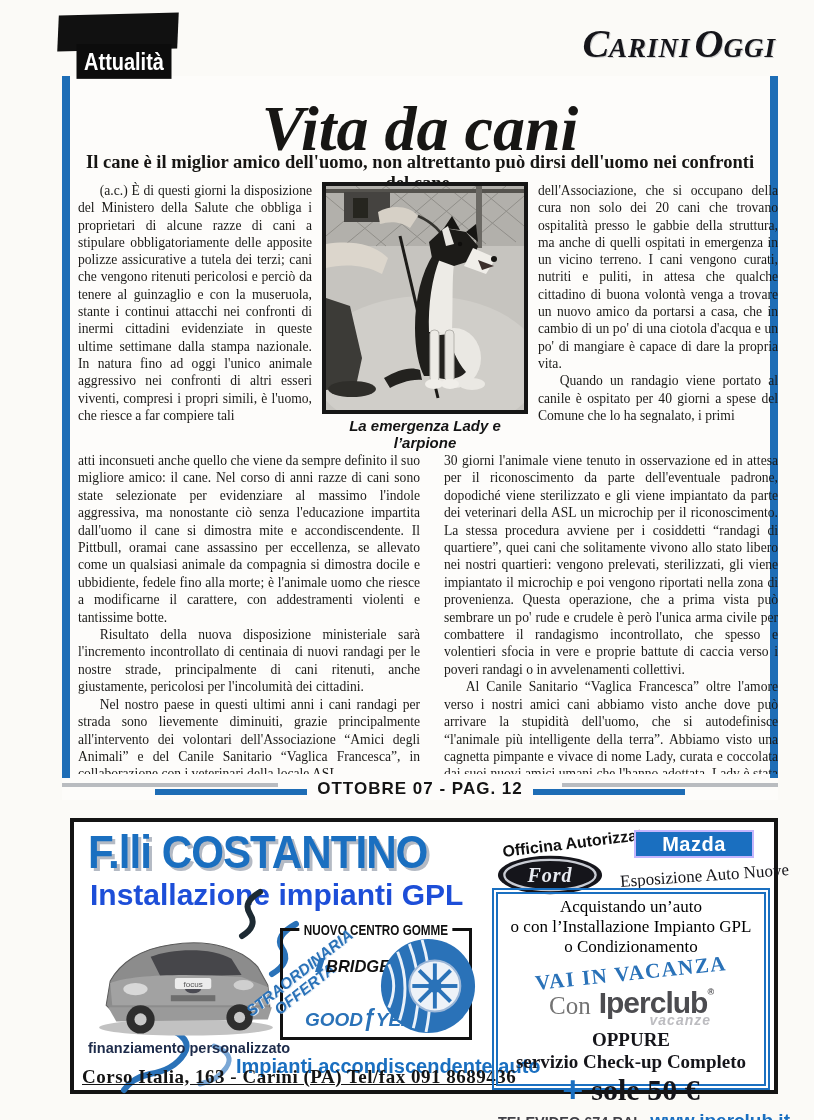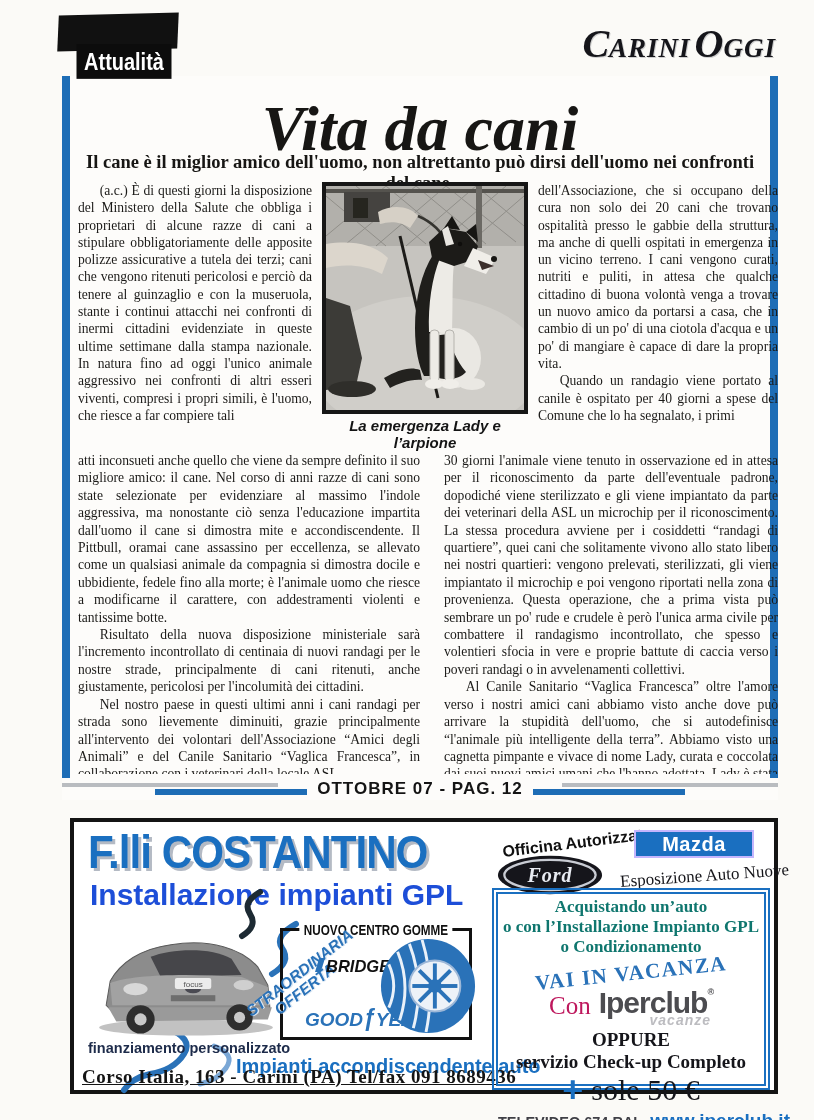--- a/index.html
+++ b/index.html
@@ -90,35 +90,35 @@
   .ad-officina { position:absolute; left:428px; top:12px; font-family:"Liberation Sans", sans-serif;
     font-weight:800; font-size:16px; transform:rotate(-7deg); color:#101010; white-space:nowrap; }
   .ad-ford { position:absolute; left:420px; top:32px; width:112px; height:42px; }
   .ad-mazda { position:absolute; left:560px; top:8px; width:120px; height:28px; background:#1a6fc0;
     border:2px solid #c4b5fd; color:#fff; display:flex; align-items:center; justify-content:center;
     font-family:"Liberation Sans", sans-serif; font-weight:800; font-size:20px; letter-spacing:0.5px; }
   .ad-expo { position:absolute; left:546px; top:44px; font-size:17px; transform:rotate(-4deg);
     color:#15151a; white-space:nowrap; }
   .promo-box { position:absolute; left:418px; top:66px; width:278px; height:202px;
     border:6px double #1a6fc0; text-align:center; padding-top:3px; }
-  .promo-l { font-weight:700; font-size:17px; line-height:1.18; color:#0f766e; }
+  .promo-l { font-weight:400; font-size:17px; line-height:1.18; color:#000000; }
   .vacanza { color:#2a72b8; font-weight:700; font-size:21px; letter-spacing:1.5px;
     transform:rotate(-6deg); margin-top:4px; }
   .con-row { display:flex; align-items:flex-end; justify-content:center; gap:8px; margin-top:-2px; height:34px; }
-  .con-word { color:#be185d; font-size:25px; line-height:1; }
+  .con-word { color:#737373; font-size:25px; line-height:1; }
   .iperclub { position:relative; font-family:"Liberation Sans", sans-serif; font-weight:800;
     font-size:30px; letter-spacing:-1px; color:#4c4c50; line-height:1; }
   .iperclub sup { font-size:9px; vertical-align:18px; }
   .iperclub .vacanze { position:absolute; right:2px; bottom:-9px; font-style:italic; font-weight:700;
     font-size:14px; letter-spacing:1px; color:#bcbcc0; }
   .oppure { font-weight:700; font-size:19px; margin-top:11px; color:#15151a; }
   .checkup { font-weight:700; font-size:19px; color:#15151a; }
   .price-row { display:flex; align-items:center; justify-content:center; gap:8px; height:34px; }
   .plus { color:#1a6fc0; font-family:"Liberation Sans", sans-serif; font-weight:800; font-size:36px; line-height:1; }
-  .price { font-weight:400; font-size:30px; color:#15151a; line-height:1; }
+  .price { font-weight:700; font-size:30px; color:#15151a; line-height:1; }
   .tv-row { margin-top:3px; white-space:nowrap; }
   .televideo { font-family:"Liberation Sans", sans-serif; font-weight:800; font-size:14.5px; color:#3f3f46; }
   .website { font-family:"Liberation Sans", sans-serif; font-weight:800; font-size:19px; color:#1a6fc0; }
 </style>
 </head>
 <body>
 
 <div class="page">
 
   <div class="scan-artifact"></div>

